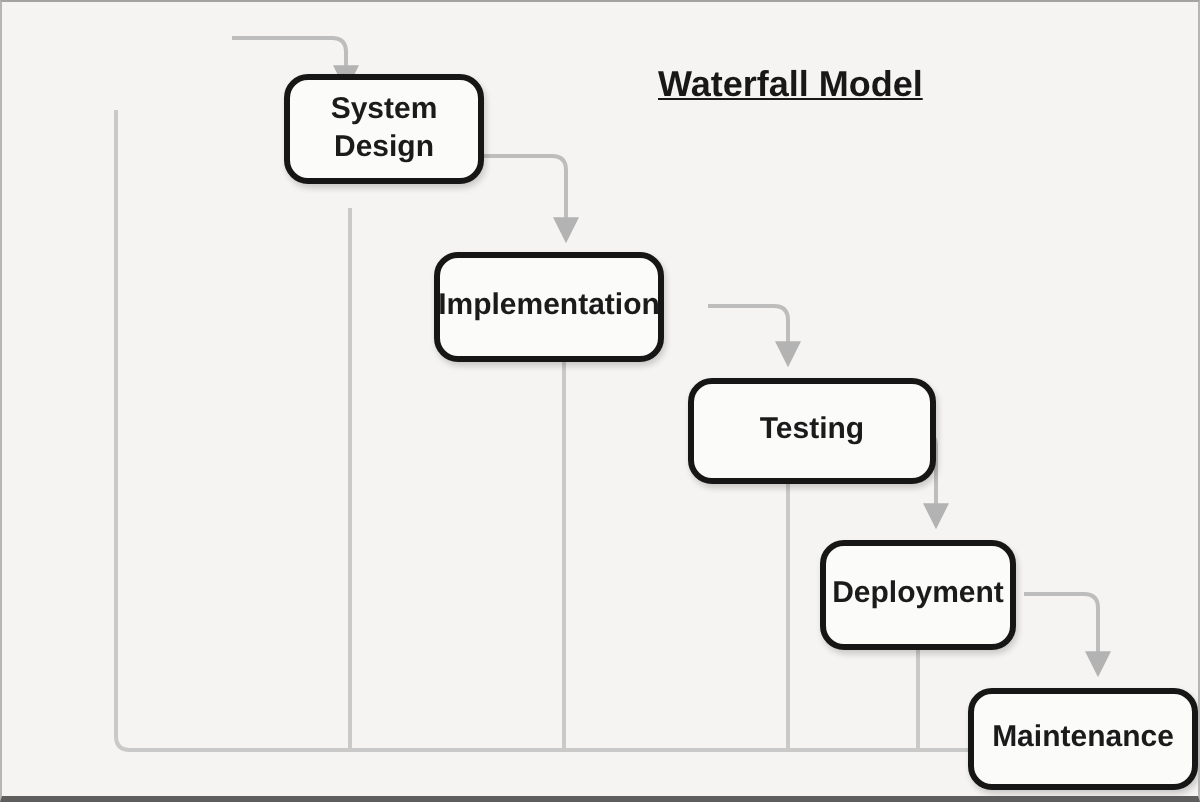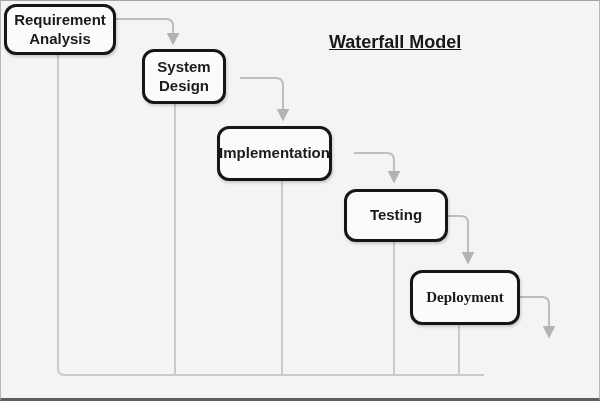--- a/index.html
+++ b/index.html
@@ -31,24 +31,24 @@
     align-items: center;
     justify-content: center;
     text-align: center;
     font-weight: bold;
     font-size: 15px;
     line-height: 1.22;
     color: #1b1b1b;
     box-shadow: 1px 2px 3px rgba(0,0,0,0.18);
   }
   .node-requirement    { left: 3px;   top: 3px;   width: 112px; height: 51px; }
-  .node-design         { left: 141px; top: 48px;  width: 84px;  height: 55px; padding: 0 31px; }
+  .node-design         { left: 141px; top: 36px;  width: 100px;  height: 55px; padding: 0 31px; }
   .node-implementation { left: 216px; top: 125px; width: 115px; height: 55px; }
-  .node-testing        { left: 343px; top: 188px; width: 104px; height: 53px; }
-  .node-deployment     { left: 409px; top: 269px; width: 110px; height: 55px; font-family: Liberation Serif, serif; }
+  .node-testing        { left: 343px; top: 188px; width: 124px; height: 53px; }
+  .node-deployment     { left: 409px; top: 269px; width: 98px; height: 55px; }
   .node-maintenance    { left: 483px; top: 343px; width: 115px; height: 51px; }
   .diagram-title {
     position: absolute;
     left: 328px;
     top: 31px;
     font-size: 18px;
     font-weight: bold;
     color: #181818;
     text-decoration: underline;
     white-space: nowrap;
@@ -78,29 +78,29 @@
       <path d="M115,18 H165 Q172,18 172,25 V42" marker-end="url(#arrow)"></path>
       <path d="M239,77 H275 Q282,77 282,84 V118" marker-end="url(#arrow)"></path>
       <path d="M353,152 H386 Q393,152 393,159 V180" marker-end="url(#arrow)"></path>
       <path d="M447,215 H460 Q467,215 467,222 V261" marker-end="url(#arrow)"></path>
       <path d="M511,296 H541 Q548,296 548,303 V335" marker-end="url(#arrow)"></path>
     </g>
   </svg>
 
   <div class="diagram-title">Waterfall Model</div>
 
-  <div class="node node-requirement">
-    <span>Requirement Analysis</span>
-  </div>
   <div class="node node-design">
     <span>System Design</span>
   </div>
   <div class="node node-implementation">
     <span>Implementation</span>
   </div>
   <div class="node node-testing">
     <span>Testing</span>
   </div>
   <div class="node node-deployment">
     <span>Deployment</span>
   </div>
+  <div class="node node-maintenance">
+    <span>Maintenance</span>
+  </div>
 
 </div>
 
 </body></html>

